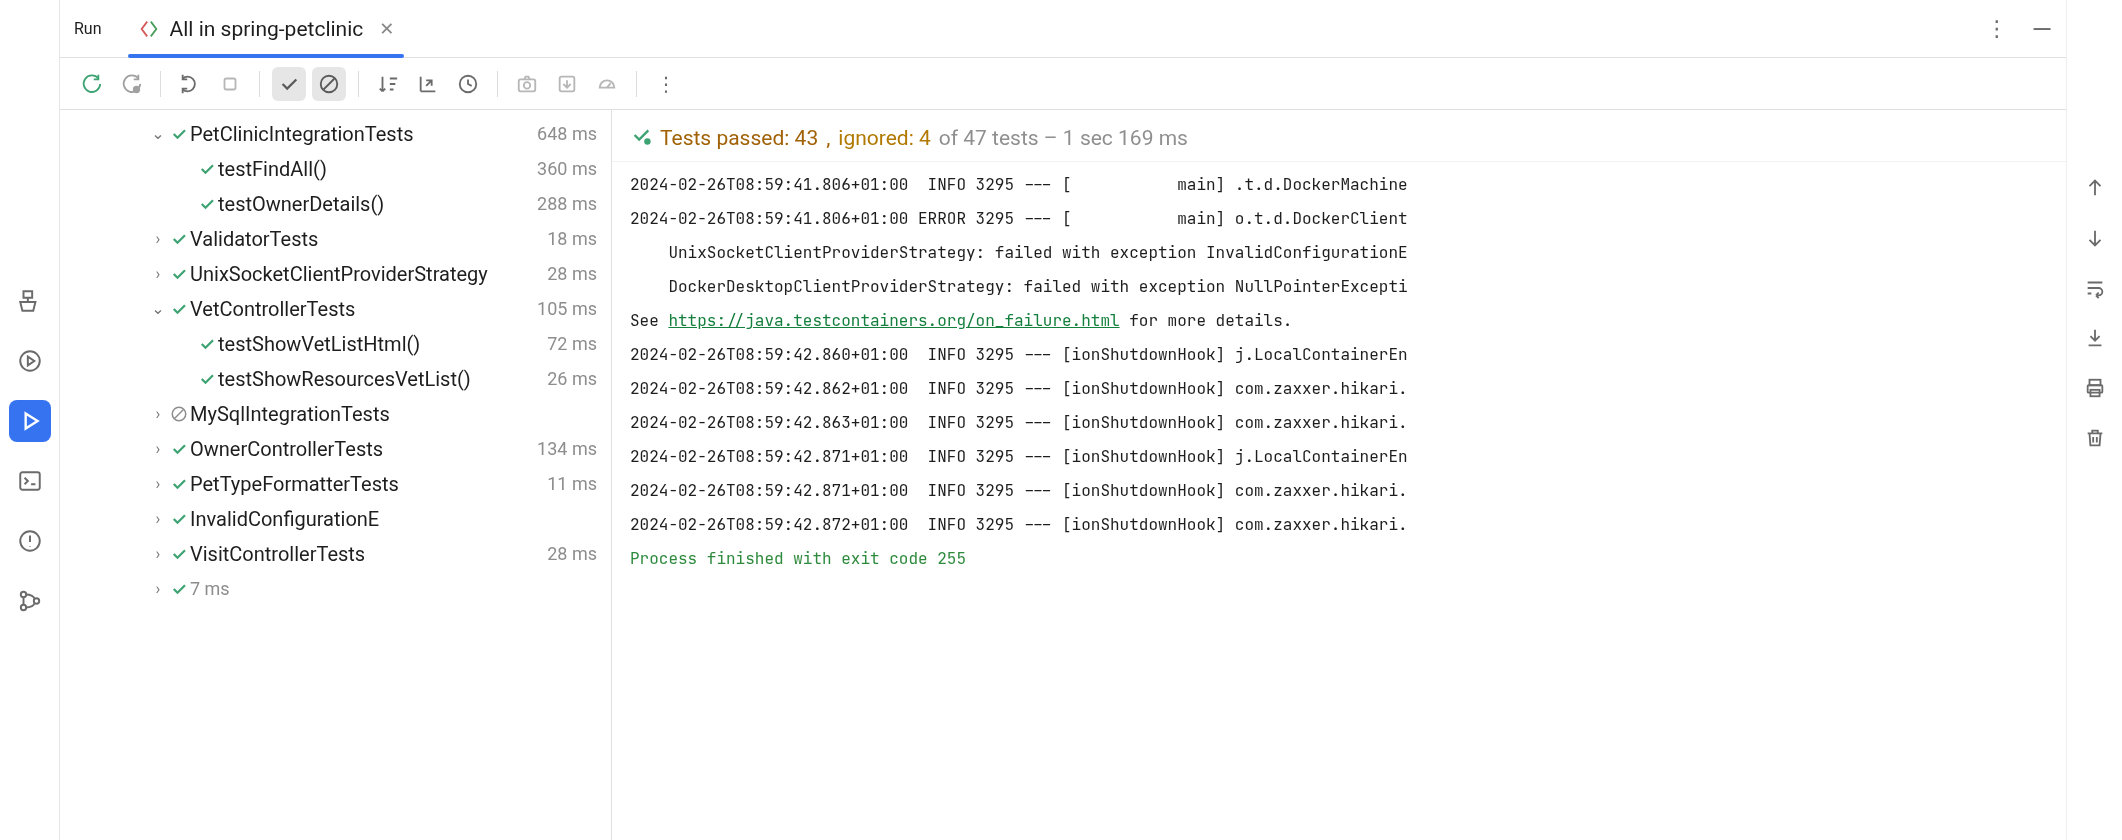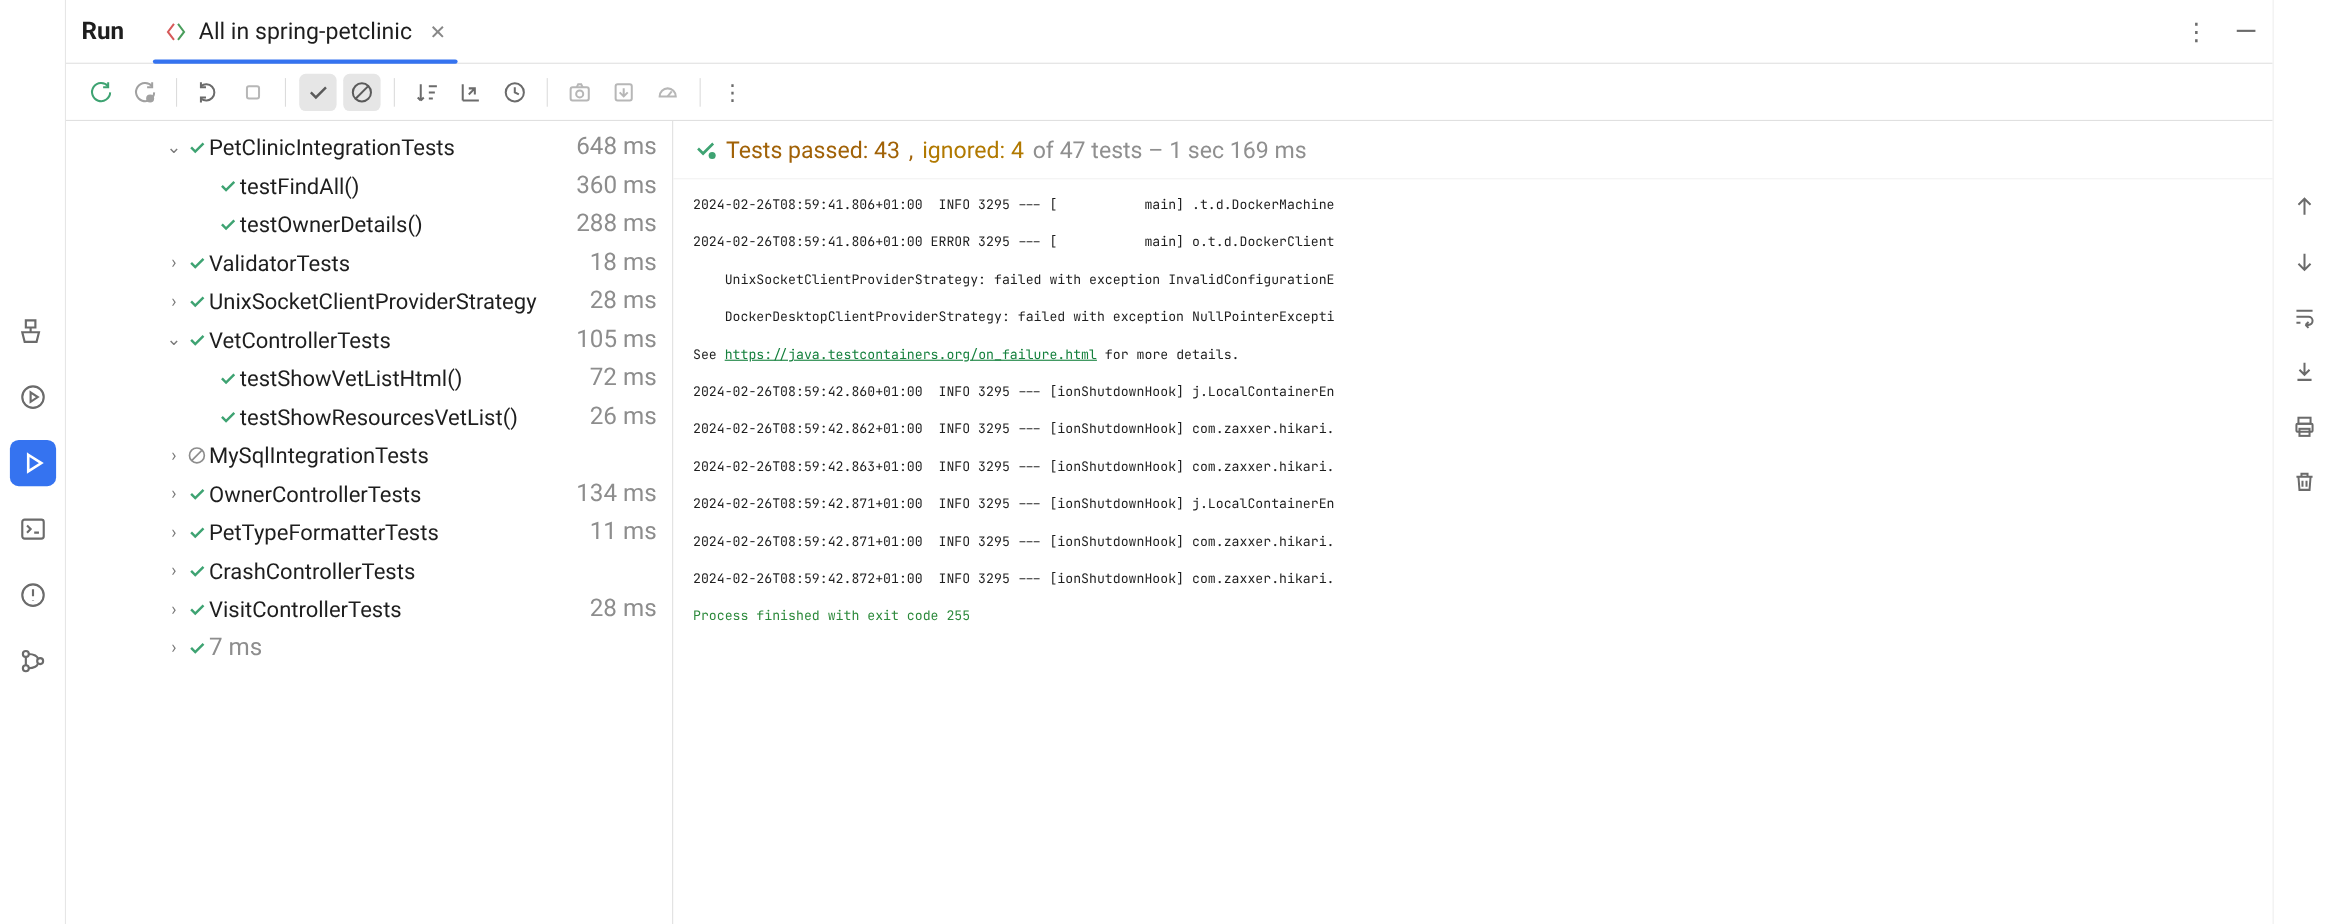--- a/index.html
+++ b/index.html
@@ -15,21 +15,21 @@
 
   
   .right-gutter { width: 56px; display: flex; flex-direction: column; align-items: center; gap: 22px; padding-top: 174px; border-left: 1px solid #eee; }
   .rg-btn { width: 28px; height: 28px; display:flex; align-items:center; justify-content:center; cursor:pointer; }
 
   
   .main { flex:1; display:flex; flex-direction:column; }
 
   
   .tabs { height: 58px; display:flex; align-items:center; padding: 0 14px; border-bottom: 1px solid #e0e0e0; gap: 18px; }
-  .run-label { font-weight: 700; font-size: 22px; margin-right: 8px; }
+  .run-label { font-weight: 400; font-size: 16px; margin-right: 8px; }
   .tab { height: 100%; display:flex; align-items:center; gap: 10px; padding: 0 10px; position:relative; }
   .tab.active::after { content:""; position:absolute; left:0; right:0; bottom:-1px; height:4px; background:#3573f0; border-radius:2px; }
   .tab-icon { width:22px; height:22px; display:inline-flex; align-items:center; justify-content:center; }
   .tab-text { font-size: 21px; }
   .tab-close { margin-left: 6px; color:#888; font-size:18px; cursor:pointer; }
   .tabs-spacer { flex:1; }
   .tabs-right { display:flex; gap: 22px; align-items:center; color:#6b6b6b; }
 
   
   .toolbar { height: 52px; display:flex; align-items:center; gap: 6px; padding: 0 14px; border-bottom: 1px solid #e0e0e0; }
@@ -41,32 +41,32 @@
   
   .body { flex:1; display:flex; min-height:0; }
 
   
   .tree { width: 552px; border-right:1px solid #e0e0e0; overflow:auto; padding: 6px 0; }
   .row { display:flex; align-items:center; height:35px; padding-right: 14px; font-size:20px; }
   .indent { display:inline-block; }
   .chev { width:20px; display:inline-flex; justify-content:center; color:#7a7a7a; font-size:16px; }
   .status { width:22px; display:inline-flex; justify-content:center; }
   .row-name { flex:1; white-space:nowrap; overflow:hidden; text-overflow:ellipsis; }
-  .row-time { color:#8d8d8d; font-size:22px; white-space:nowrap; }
+  .row-time { color:#8d8d8d; font-size:18px; white-space:nowrap; }
   .check svg { width:18px; height:18px; }
   .skip svg { width:18px; height:18px; }
 
   
   .console { flex:1; display:flex; flex-direction:column; min-width:0; }
   .summary { display:flex; align-items:center; gap:8px; padding: 14px 18px 10px 18px; font-size:21px; border-bottom: 1px solid #f2f2f2; }
   .summary .passed { color:#a16207; }
   .summary .ignored { color:#b17900; }
   .summary .rest { color:#8f8f8f; }
   .logwrap { flex:1; overflow:hidden; padding: 6px 6px 16px 18px; }
-  .log { font-family: "JetBrains Mono", "SFMono-Regular", Menlo, monospace; font-size:12px; line-height:34px; white-space:pre; color:#1e1e1e; }
+  .log { font-family: "JetBrains Mono", "SFMono-Regular", Menlo, monospace; font-size:16px; line-height:34px; white-space:pre; color:#1e1e1e; }
   .log a { color:#15803d; text-decoration:underline; }
   .proc { color:#2d8a3c; }
 </style>
 </head>
 <body>
 
 <div class="root">
 
   <div class="activity-bar">
     <div class="act-btn">
@@ -335,21 +335,21 @@
             <span class="row-time">11 ms</span>
           </div>
           <div class="row">
             <span class="indent" style="width: 88px;"></span>
             <span class="chev">›</span>
             <span class="status check">
               <svg viewBox="0 0 24 24" fill="none" stroke="#3ea372" stroke-width="3">
                 <path d="M5 12l5 5L20 7"></path>
               </svg>
             </span>
-            <span class="row-name">CrashControllerTests</span>
+            <span class="row-name">InvalidConfigurationE</span>
             <span class="row-time"></span>
           </div>
           <div class="row">
             <span class="indent" style="width: 88px;"></span>
             <span class="chev">›</span>
             <span class="status check">
               <svg viewBox="0 0 24 24" fill="none" stroke="#3ea372" stroke-width="3">
                 <path d="M5 12l5 5L20 7"></path>
               </svg>
             </span>

